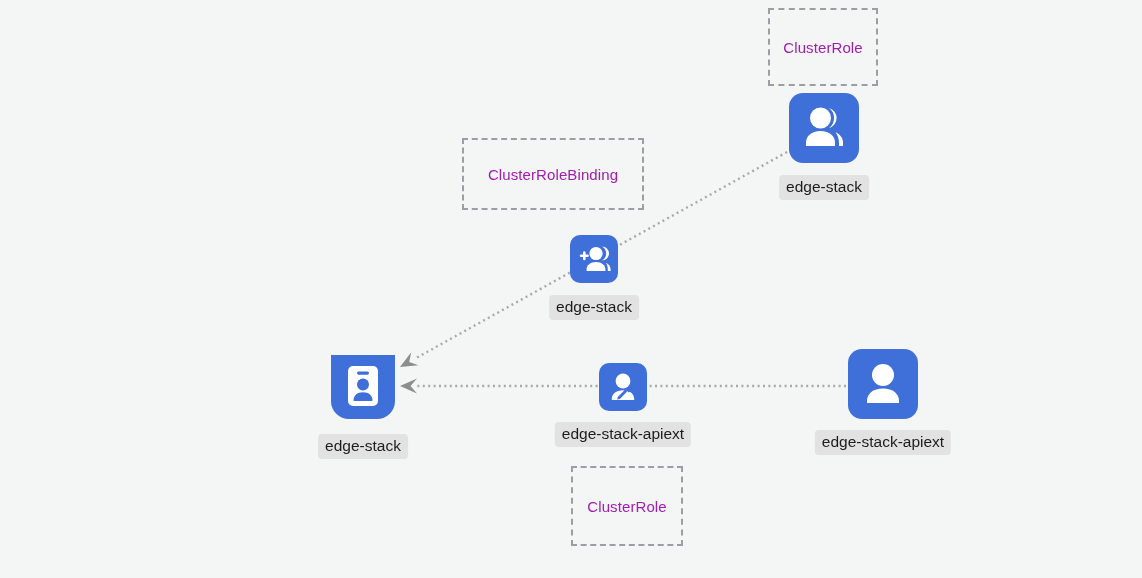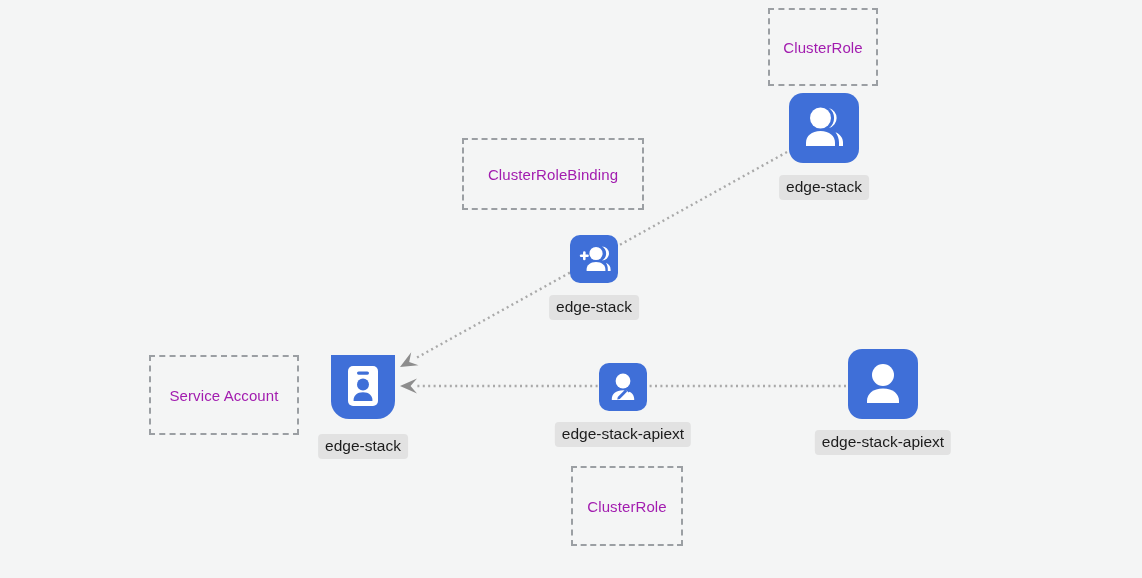--- a/index.html
+++ b/index.html
@@ -96,23 +96,20 @@
       <polygon id="arrow1" fill="#8d8d8d" points="400,386 417,378.5 410.54,386 417,393.5"></polygon>
     </g>
   </svg>
 
   <div class="group-box" id="group-clusterrole" style="left: 768px; top: 8px; width: 110px; height: 78px;">
     <span class="group-box-label">ClusterRole</span>
   </div>
   <div class="group-box" id="group-clusterrolebinding" style="left: 462px; top: 138px; width: 182px; height: 72px;">
     <span class="group-box-label">ClusterRoleBinding</span>
   </div>
-  <div class="group-box" id="group-serviceaccount" style="left: 149px; top: 355px; width: 150px; height: 80px;">
-    <span class="group-box-label">Service Account</span>
-  </div>
   <div class="group-box" id="group-rolebinding" style="left: 571px; top: 466px; width: 112px; height: 80px;">
     <span class="group-box-label">ClusterRole</span>
   </div>
 
   <div class="node" id="node-clusterrole" style="left: 789px; top: 93px; width: 70px; height: 70px;">
     <div class="node-icon rounded" style="width: 70px; height: 70px; background: rgb(63, 111, 216);">
       <svg viewBox="0 0 70 70">
         <circle cx="31.5" cy="25" r="10.5" fill="#ffffff"></circle>
         <path d="M31.5 38c-9 0-14.5 5.2-14.5 11.6V53h29v-3.4C46 43.2 40.5 38 31.5 38z" fill="#ffffff"></path>
         <path d="M40 14.9a10.5 10.5 0 0 1 0 20.2 12.6 12.6 0 0 0 0-20.2z" fill="#ffffff"></path>

